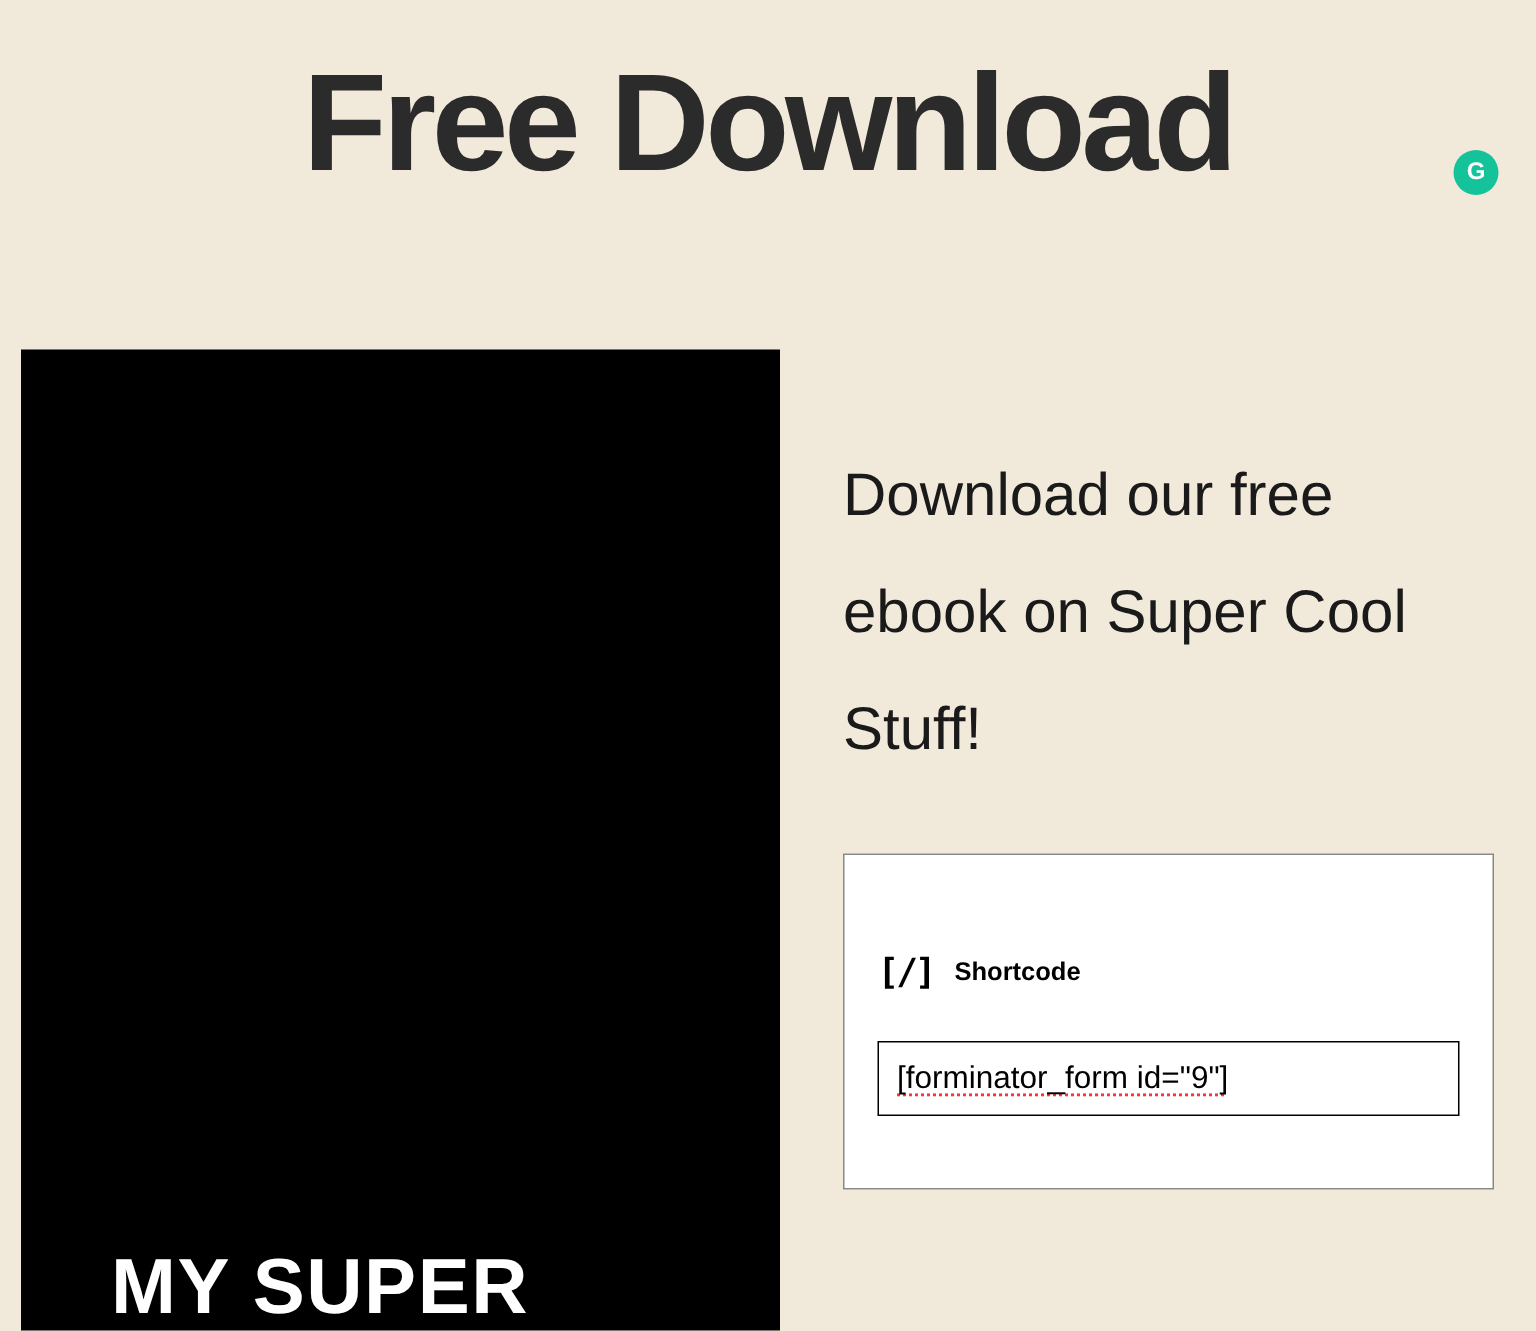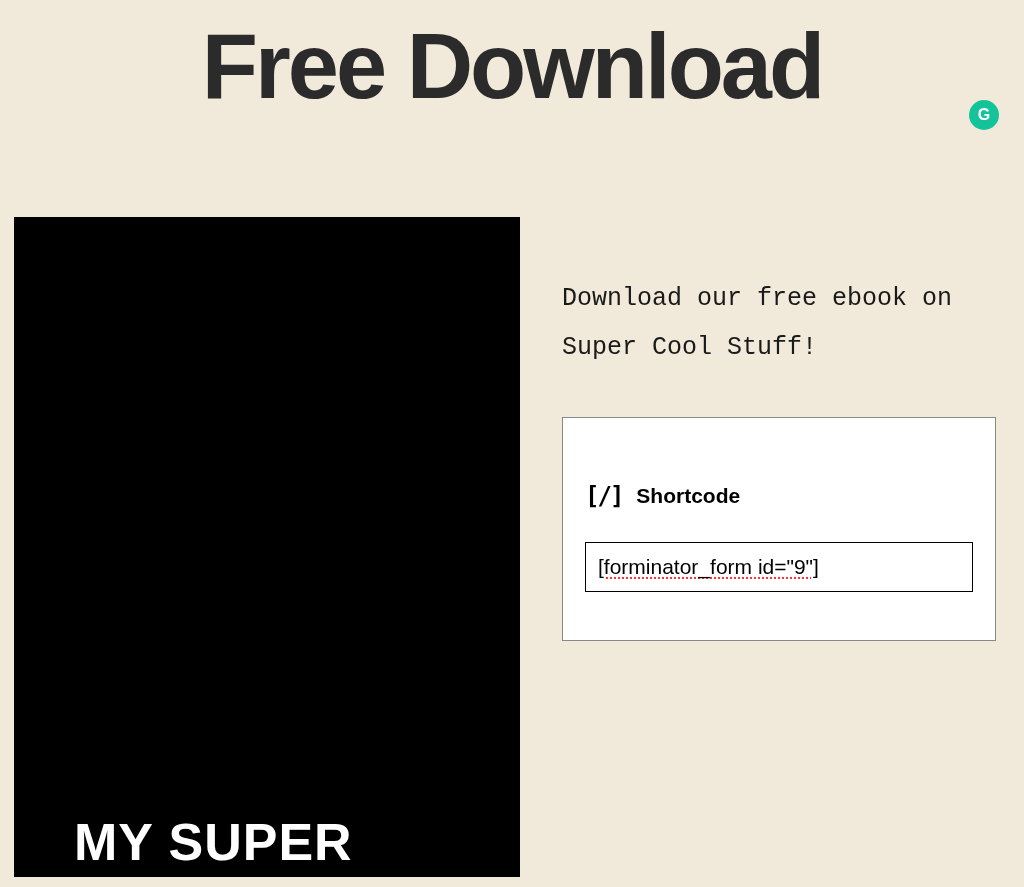--- a/index.html
+++ b/index.html
@@ -14,21 +14,21 @@
       font-family: -apple-system, BlinkMacSystemFont, 'Segoe UI', Helvetica, Arial, sans-serif;
       position: relative;
       overflow: hidden;
     }
     .page-title {
       font-size: 92px;
       font-weight: 900;
       color: #2b2b2b;
       text-align: center;
       letter-spacing: -3px;
-      margin-top: 20px;
+      margin-top: 36px;
       line-height: 1;
     }
     .grammarly-badge {
       position: absolute;
       top: 100px;
       right: 25px;
       width: 30px;
       height: 30px;
       background-color: #15c39a;
       border-radius: 50%;
@@ -64,22 +64,22 @@
       letter-spacing: 1px;
       line-height: 1.35;
       text-transform: uppercase;
     }
     .right-column {
       flex: 1;
       padding-top: 58px;
       padding-right: 14px;
     }
     .description {
-      font-family: Liberation Mono, monospace;
-      font-size: 25px;
+      font-family: Liberation Sans, sans-serif;
+      font-size: 40px;
       color: #1a1a1a;
       line-height: 1.95;
       font-weight: 400;
     }
     .shortcode-block {
       margin-top: 44px;
       background-color: #ffffff;
       border: 1px solid #888888;
       padding: 28px 22px 48px 22px;
     }
@@ -91,21 +91,21 @@
       margin-top: 36px;
     }
     .shortcode-icon {
       font-family: monospace;
       font-size: 24px;
       font-weight: 900;
       color: #000000;
       letter-spacing: -2px;
     }
     .shortcode-label {
-      font-size: 21px;
+      font-size: 17px;
       font-weight: 700;
       color: #000000;
     }
     .shortcode-input {
       width: 100%;
       border: 1px solid #000000;
       padding: 12px 12px;
       font-size: 21px;
       font-family: -apple-system, BlinkMacSystemFont, 'Segoe UI', Helvetica, Arial, sans-serif;
       color: #000000;

